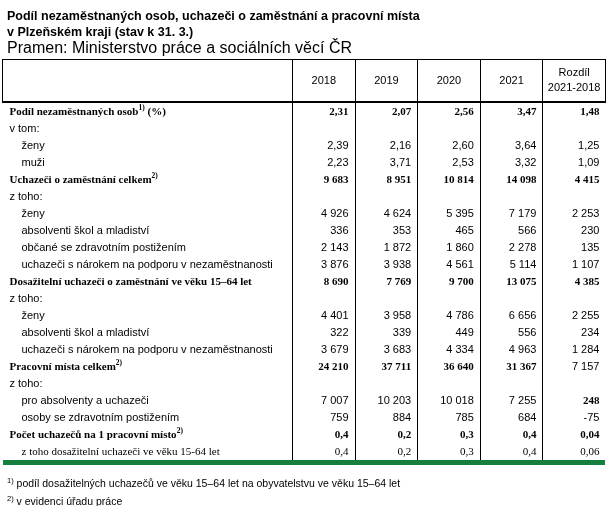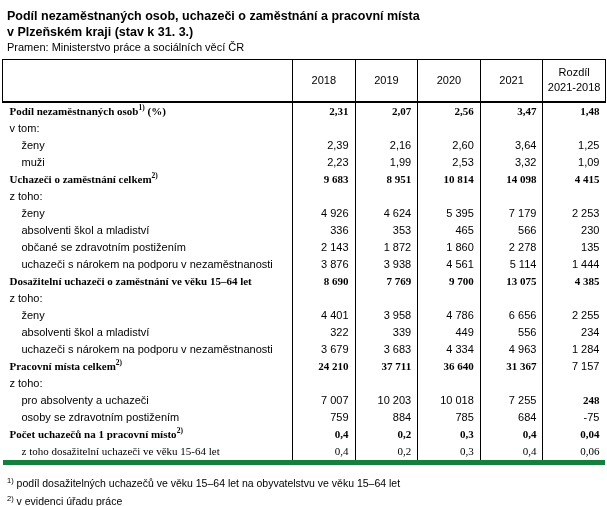--- a/index.html
+++ b/index.html
@@ -6,21 +6,21 @@
   html, body { margin: 0; padding: 0; }
   body {
     width: 607px; height: 506px;
     background: #ffffff; color: #000000;
     font-family: "Liberation Sans", "DejaVu Sans", sans-serif;
     overflow: hidden;
   }
   .page { padding: 6px 2px 0 2px; }
   .title-block { margin: 2px 0 1px 5px; }
   .title-line { font-size: 12.5px; font-weight: bold; line-height: 16px; }
-  .source { font-size: 11px; line-height: 13px; margin: 1px 0 5px 5px; }
+  .source { font-size: 16px; line-height: 13px; margin: 1px 0 5px 5px; }
 
   table.data-table {
     border-collapse: collapse;
     table-layout: fixed;
     width: 603px;
   }
   col.label-col { width: 290px; }
   col.num-col   { width: 62.6px; }
 
   thead th {
@@ -114,21 +114,21 @@
           <td class="lbl indent1">ženy</td>
           <td class="num">2,39</td>
           <td class="num">2,16</td>
           <td class="num">2,60</td>
           <td class="num">3,64</td>
           <td class="num">1,25</td>
         </tr>
         <tr>
           <td class="lbl indent1">muži</td>
           <td class="num">2,23</td>
-          <td class="num">1,99</td>
+          <td class="num">3,71</td>
           <td class="num">2,53</td>
           <td class="num">3,32</td>
           <td class="num">1,09</td>
         </tr>
         <tr>
           <td class="lbl indent0 b">Uchazeči o zaměstnání celkem<sup>2)</sup></td>
           <td class="num b">9 683</td>
           <td class="num b">8 951</td>
           <td class="num b">10 814</td>
           <td class="num b">14 098</td>
@@ -165,21 +165,21 @@
           <td class="num">1 860</td>
           <td class="num">2 278</td>
           <td class="num">135</td>
         </tr>
         <tr>
           <td class="lbl indent1">uchazeči s nárokem na podporu v nezaměstnanosti</td>
           <td class="num">3 876</td>
           <td class="num">3 938</td>
           <td class="num">4 561</td>
           <td class="num">5 114</td>
-          <td class="num">1 444</td>
+          <td class="num">1 107</td>
         </tr>
         <tr>
           <td class="lbl indent0 b">Dosažitelní uchazeči o zaměstnání ve věku 15–64 let</td>
           <td class="num b">8 690</td>
           <td class="num b">7 769</td>
           <td class="num b">9 700</td>
           <td class="num b">13 075</td>
           <td class="num b">4 385</td>
         </tr>
         <tr>

